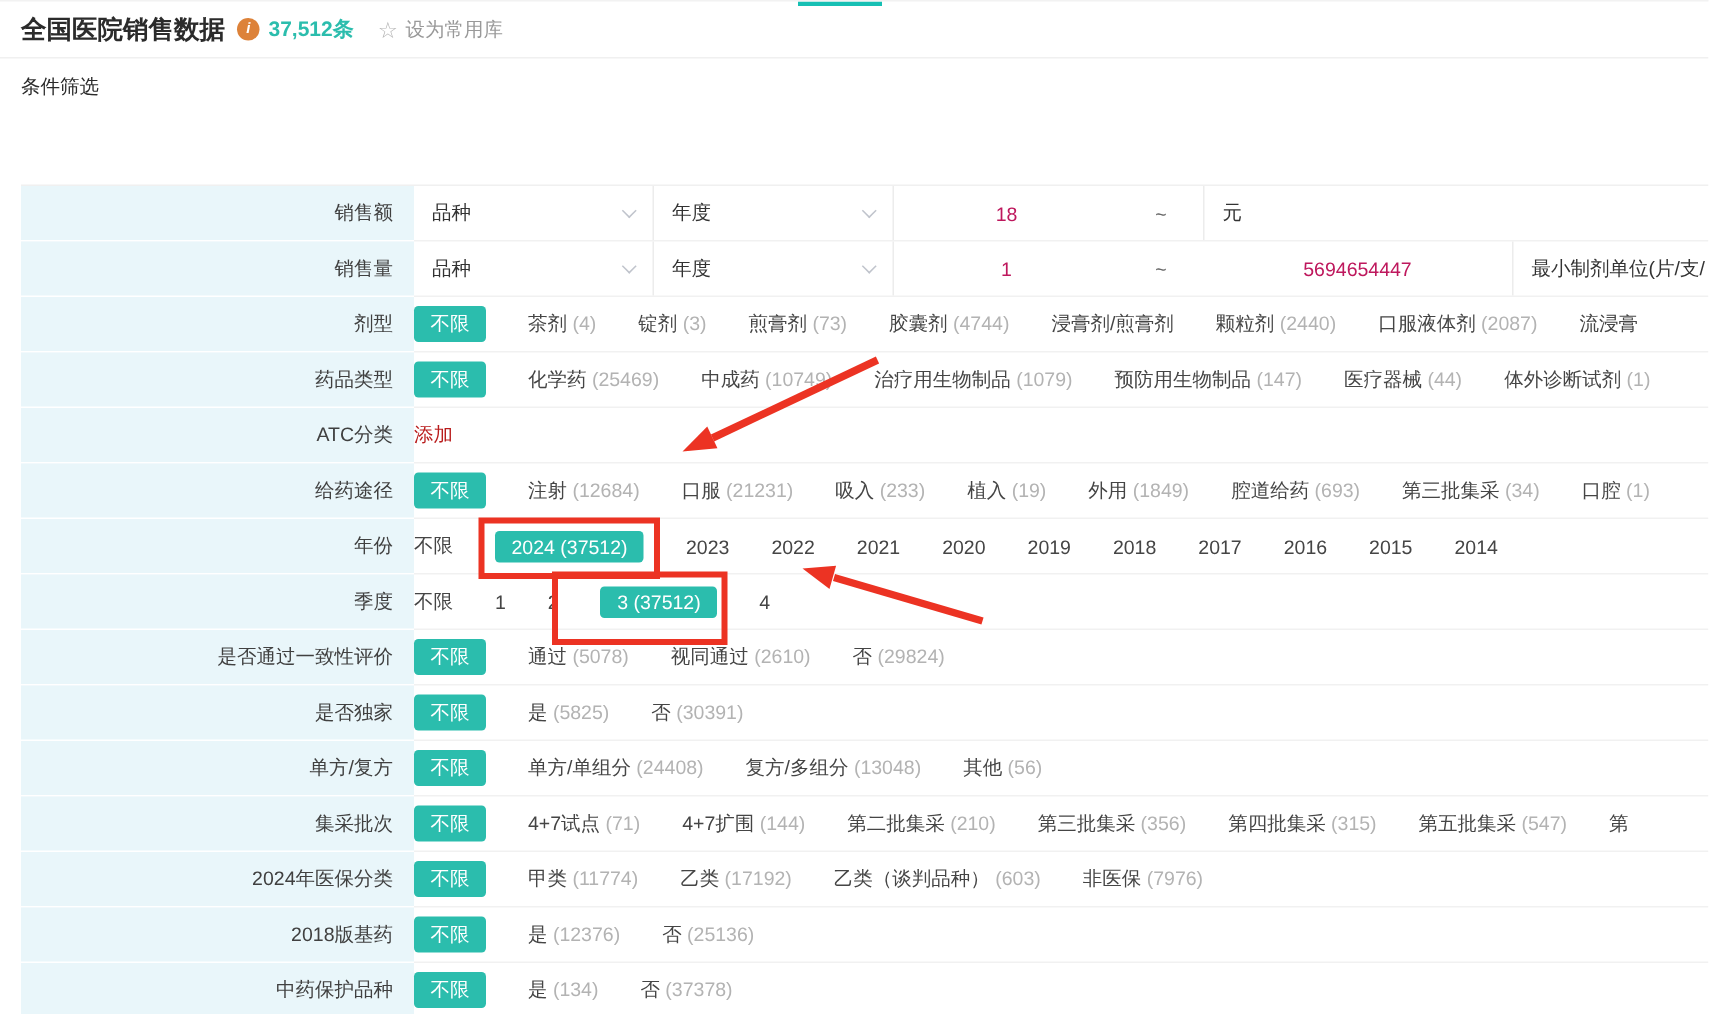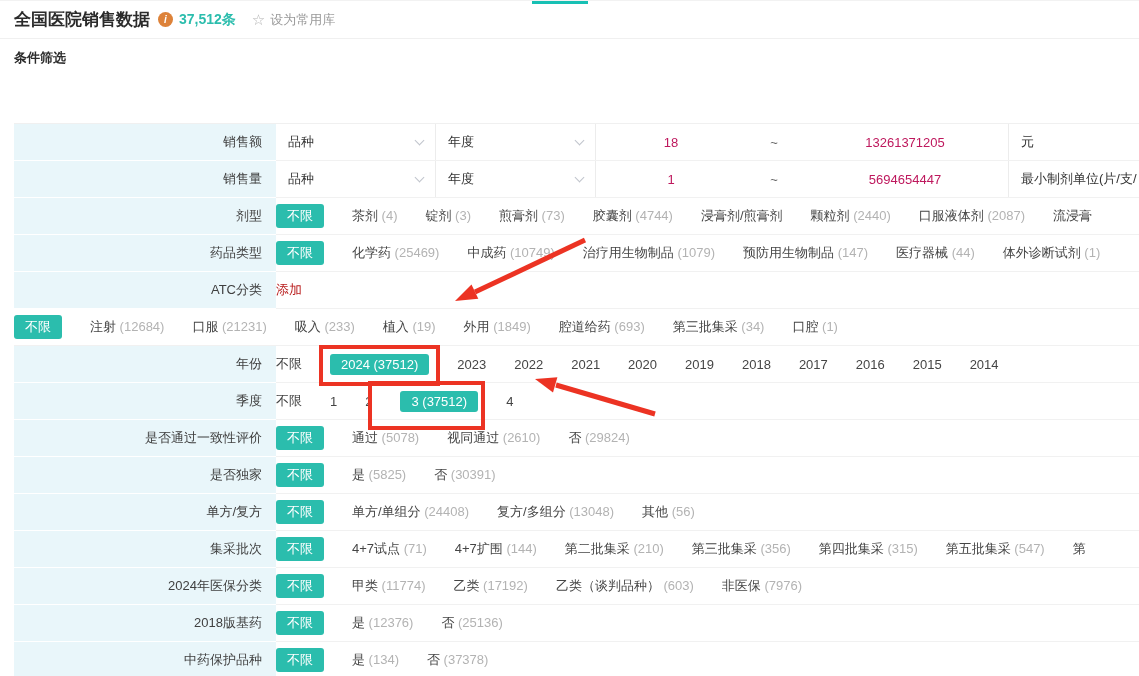--- a/index.html
+++ b/index.html
@@ -11,21 +11,21 @@
   }
   .top-indicator { position:absolute; top:0; left:532px; width:56px; height:3px; background:#17c0b4; }
   .header { height:38px; display:flex; align-items:center; padding:0 14px; border-bottom:1px solid #f0f0f0; }
   .title { font-size:17px; font-weight:bold; color:#2b2b2b; }
   .info-icon { width:15px; height:15px; border-radius:50%; background:#dd8239; color:#fff;
     font-size:10px; font-weight:bold; font-style:italic; display:inline-flex; align-items:center;
     justify-content:center; margin:0 6px 0 8px; }
   .count { color:#2bbdad; font-weight:bold; font-size:14px; }
   .fav { color:#999; display:inline-flex; align-items:center; gap:5px; margin-left:16px; cursor:pointer; }
   .star { font-size:15px; color:#b5b5b5; }
-  .section-title { font-weight:bold; color:#2b2b2b; padding:10px 14px 16px; }
+  .section-title { font-weight:normal; color:#2b2b2b; padding:10px 14px 16px; }
   .ftable { position:absolute; left:14px; top:82px; width:1125px; border-top:1px solid #f0f0f0;margin-top:40px; }
   .frow { display:flex; height:37px; }
   .flabel { width:262px; flex:0 0 262px; background:#e9f6fa; display:flex; align-items:center;
     justify-content:flex-end; padding-right:14px; border-bottom:1px solid #fff; color:#404040; }
   .fcontent { flex:1; display:flex; align-items:center; border-bottom:1px solid #f1f1f1;
     white-space:nowrap; }
   .fcontent.range { padding-left:0; }
   .sel { width:160px; flex:0 0 160px; height:100%; display:flex; align-items:center;
     justify-content:space-between; padding:0 12px; border-right:1px solid #ececec; cursor:pointer; }
   .chev { width:7px; height:7px; border-right:1px solid #c0c4cc; border-bottom:1px solid #c0c4cc;
@@ -70,21 +70,20 @@
         <div class="sel">
           <span>品种</span>
           <span class="chev"></span>
         </div>
         <div class="sel">
           <span>年度</span>
           <span class="chev"></span>
         </div>
         <div class="num-cell">18</div>
         <div class="tilde">~</div>
-        <div class="num-cell max">13261371205</div>
         <div class="unit-cell">元</div>
       </div>
     </div>
     <div class="frow">
       <div class="flabel">销售量</div>
       <div class="fcontent range">
         <div class="sel">
           <span>品种</span>
           <span class="chev"></span>
         </div>
@@ -124,20 +123,21 @@
         <span class="opt"><span>体外诊断试剂</span><span class="cnt"> (1)</span></span>
       </div>
     </div>
     <div class="frow">
       <div class="flabel">ATC分类</div>
       <div class="fcontent">
         <span class="add-link">添加</span>
       </div>
     </div>
     <div class="frow">
+      <div class="flabel">给药途径</div>
       <div class="fcontent">
         <span class="pill">不限</span>
         <span class="opt"><span>注射</span><span class="cnt"> (12684)</span></span>
         <span class="opt"><span>口服</span><span class="cnt"> (21231)</span></span>
         <span class="opt"><span>吸入</span><span class="cnt"> (233)</span></span>
         <span class="opt"><span>植入</span><span class="cnt"> (19)</span></span>
         <span class="opt"><span>外用</span><span class="cnt"> (1849)</span></span>
         <span class="opt"><span>腔道给药</span><span class="cnt"> (693)</span></span>
         <span class="opt"><span>第三批集采</span><span class="cnt"> (34)</span></span>
         <span class="opt"><span>口腔</span><span class="cnt"> (1)</span></span>

